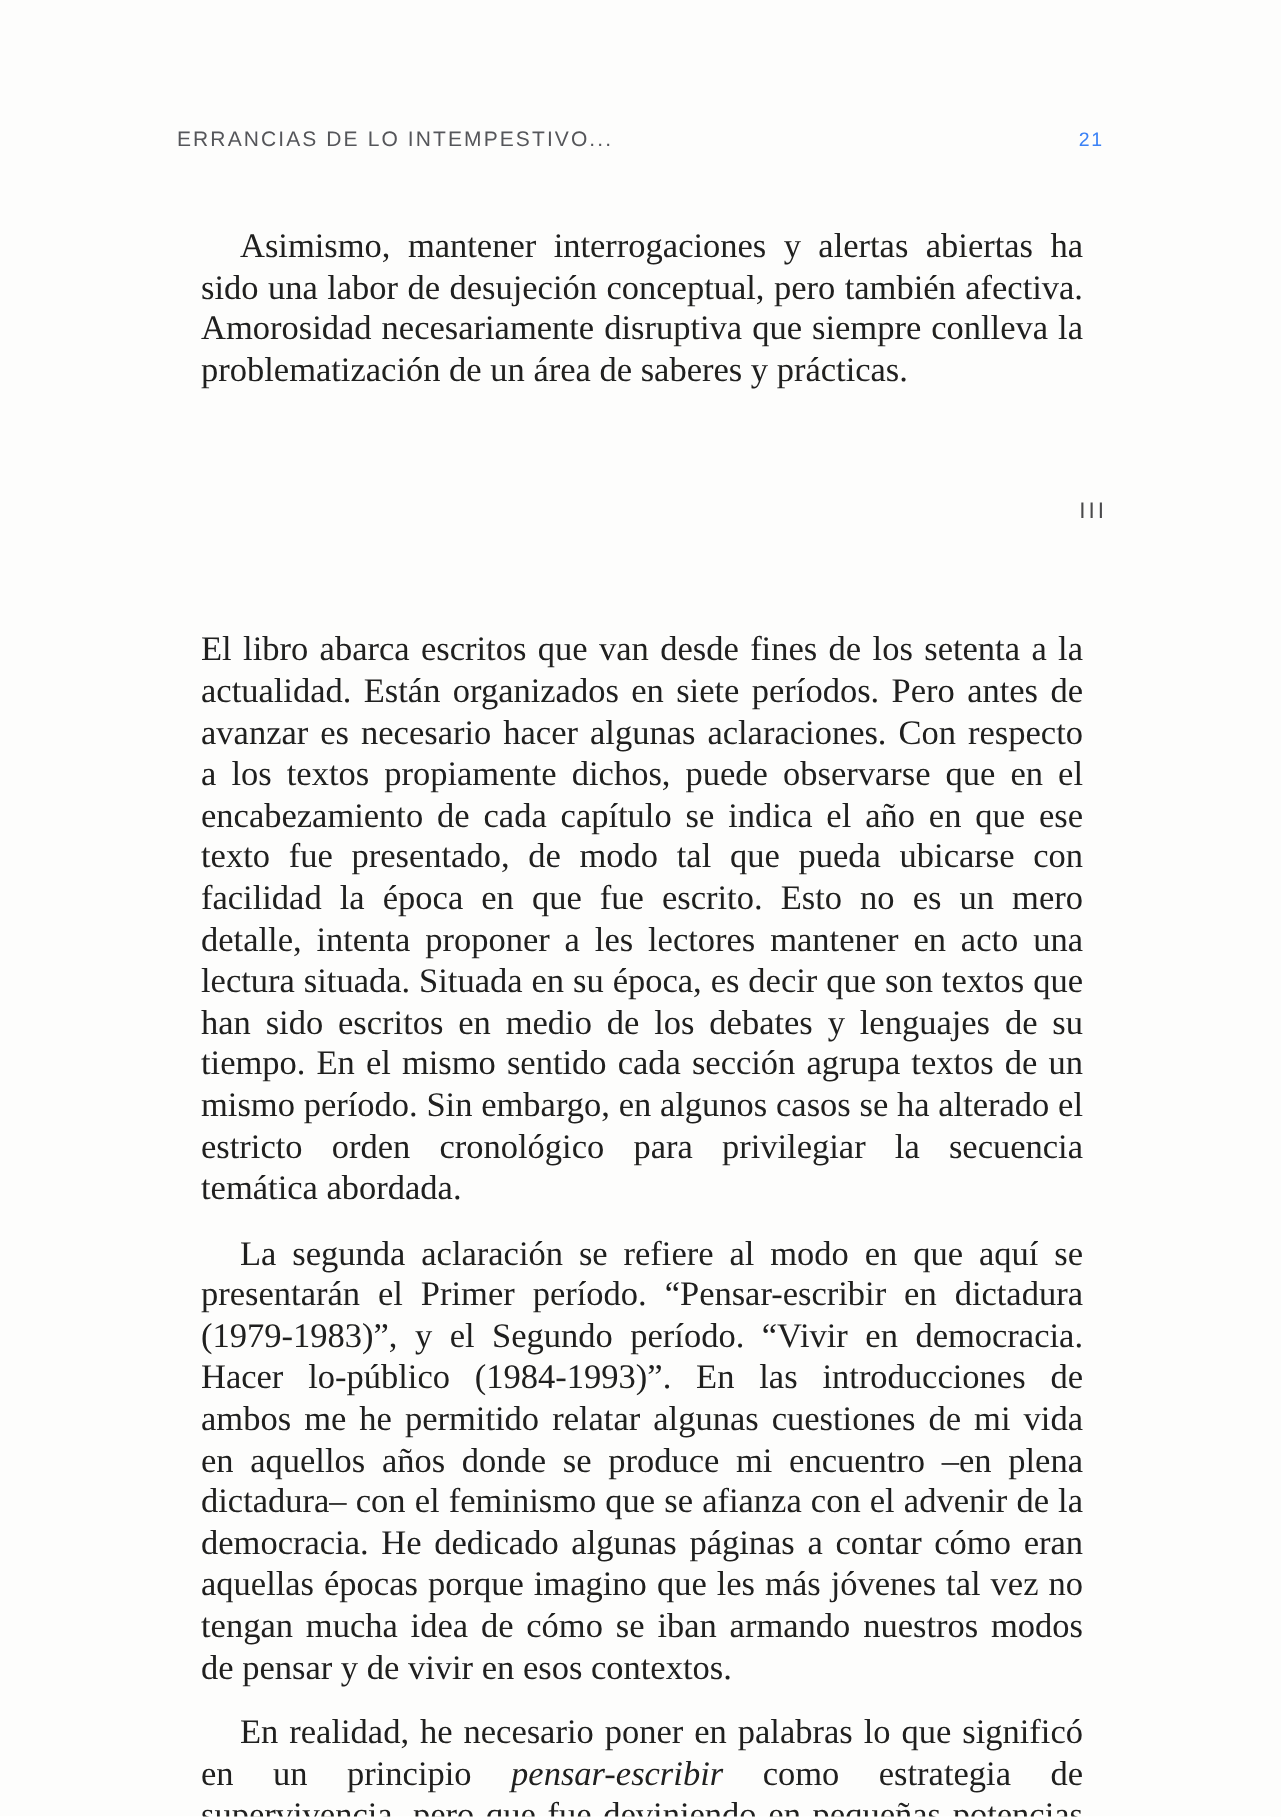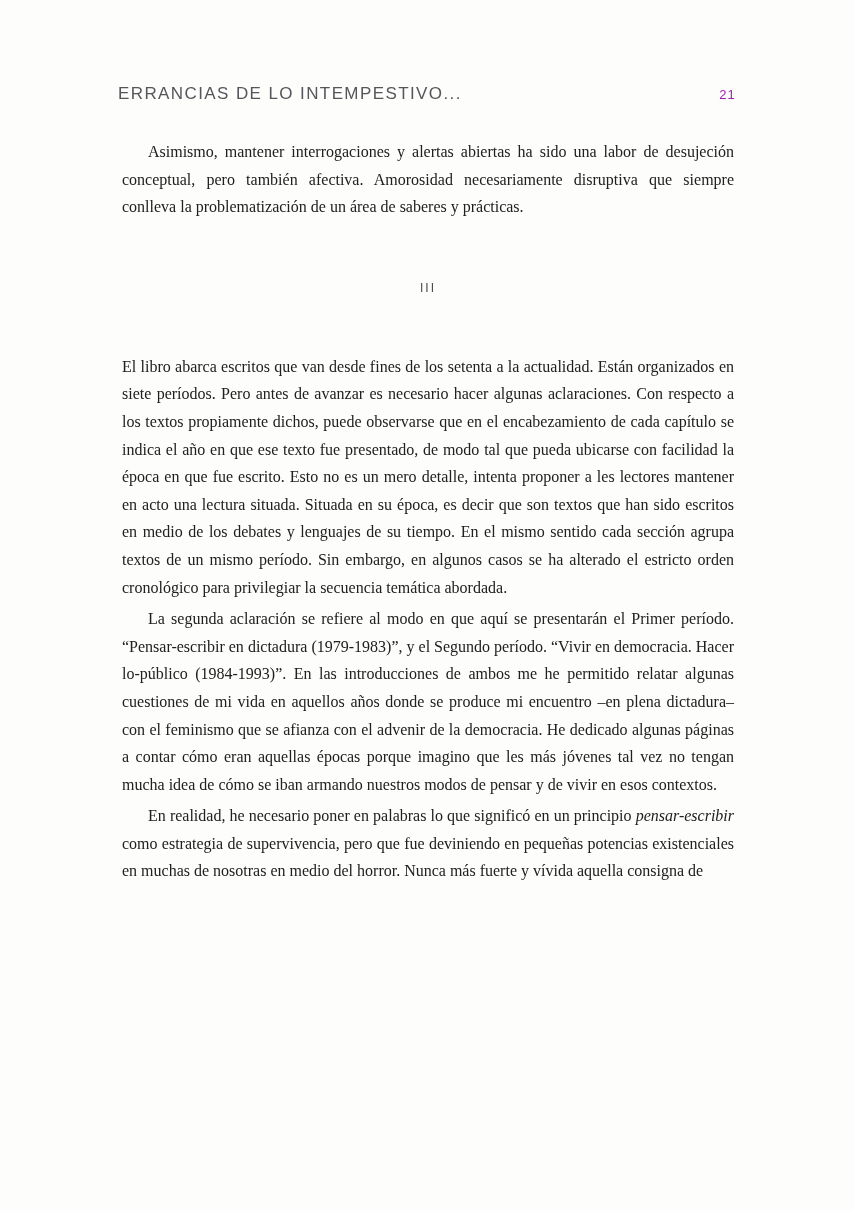--- a/index.html
+++ b/index.html
@@ -27,56 +27,56 @@
     position: absolute;
     left: 118px;
     top: 84px;
     width: 618px;
     display: flex;
     align-items: baseline;
     justify-content: space-between;
   }
   .running-head-title {
     font-family: "Liberation Sans", sans-serif;
-    font-size: 17px;
+    font-size: 14px;
     letter-spacing: 1.4px;
     color: #55565a;
     text-transform: uppercase;
     white-space: nowrap;
   }
   .folio {
     font-family: "Liberation Sans", sans-serif;
     font-size: 13px;
     letter-spacing: 1.2px;
-    color: #a21caf;
+    color: #3b82f6;
     text-align: center;
   }
   .body-col {
     position: absolute;
     left: 118px;
     top: 134px;
     width: 620px;
   }
   p.para {
-    margin: 4px;
-    font-size: 16px;
+    margin: 16px;
+    font-size: 23px;
     line-height: 27.6px;
     text-align: justify;
     text-justify: inter-word;
     color: #20201f;
     hyphens: manual;
   }
   p.indent {
     text-indent: 26px;
   }
   .section-mark {
     margin: 0;
-    text-align: center;
+    text-align: right;
     font-family: "Liberation Sans", sans-serif;
-    font-size: 12px;
+    font-size: 15px;
     letter-spacing: 2px;
     color: #4a4a4c;
     padding: 56px 0 54px 0;
   }
   em {
   }
 </style>
 </head>
 <body>
 

